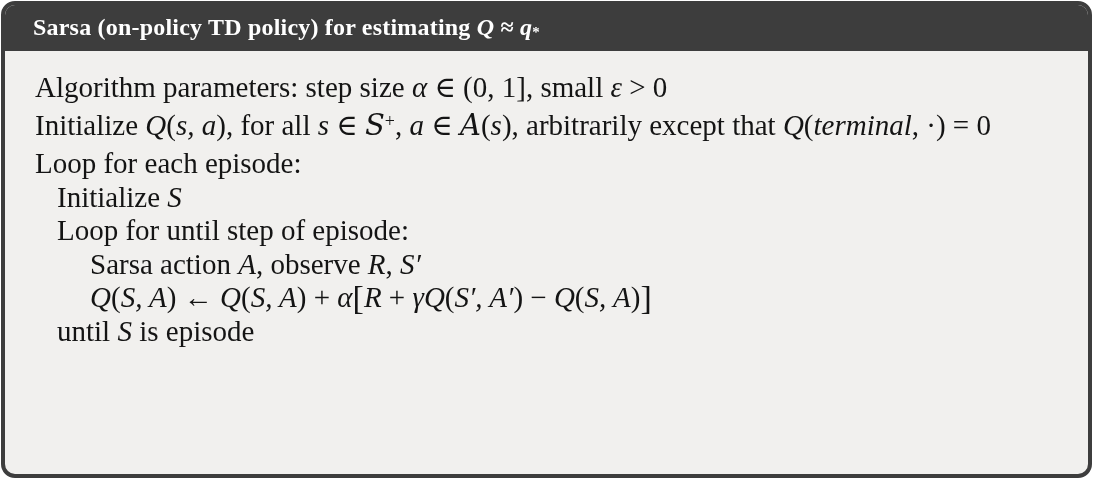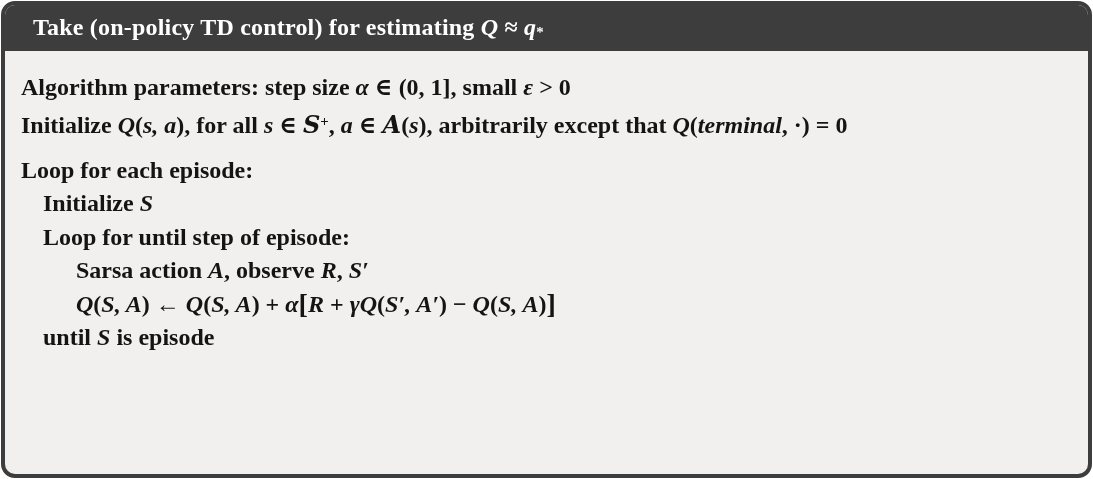--- a/index.html
+++ b/index.html
@@ -33,43 +33,42 @@
     padding-left: 28px;
   }
   .title {
     color: var(--header-text);
     font-weight: bold;
     font-size: 24px;
     white-space: pre;
     letter-spacing: 0.2px;
   }
   .bdy {
-    padding: 20px 20px 0 16px;
-    font-size: 24px;
+    padding: 20px 20px 0 30px;
+    font-size: 29px;
     line-height: 33.5px;
     color: var(--body-text);
-    font-weight: bold;
   }
   .line { white-space: pre; }
   .ind1 { padding-left: 22px; }
   .ind2 { padding-left: 55px; }
-  .gap  { margin-top: 12px; }
+  .gap  { margin-top: 5px; }
   .rm  { font-style: normal; }
   .it  { font-style: italic; }
   .cal { font-style: italic; font-family: "DejaVu Serif", serif; }
   .big { font-size: 1.17em; line-height: 0; vertical-align: -0.05em; }
   .sup { font-size: 0.62em; vertical-align: 0.45em; }
   .sub { font-size: 0.62em; vertical-align: -0.15em; }
 </style>
 </head>
 <body>
 
 <div class="box">
   <div class="hdr">
-    <div class="title" id="title"><span class="rm">Take (on-policy TD control) for estimating </span><span class="it">Q</span><span class="rm"> ≈ </span><span class="it">q</span><span class="rm sub">*</span></div>
+    <div class="title" id="title"><span class="rm">Sarsa (on-policy TD policy) for estimating </span><span class="it">Q</span><span class="rm"> ≈ </span><span class="it">q</span><span class="rm sub">*</span></div>
   </div>
   <div class="bdy" id="algo-body">
       <div class="line"><span class="rm">Algorithm parameters: step size </span><span class="it">α</span><span class="rm"> ∈ (0, 1], small </span><span class="it">ε</span><span class="rm"> &gt; 0</span></div>
       <div class="line"><span class="rm">Initialize </span><span class="it">Q</span><span class="rm">(</span><span class="it">s, a</span><span class="rm">), for all </span><span class="it">s</span><span class="rm"> ∈ </span><span class="cal">S</span><span class="rm sup">+</span><span class="rm">, </span><span class="it">a</span><span class="rm"> ∈ </span><span class="cal">A</span><span class="rm">(</span><span class="it">s</span><span class="rm">), arbitrarily except that </span><span class="it">Q</span><span class="rm">(</span><span class="it">terminal</span><span class="rm">, ·) = 0</span></div>
       <div class="line gap"><span class="rm">Loop for each episode:</span></div>
       <div class="line ind1"><span class="rm">Initialize </span><span class="it">S</span></div>
       <div class="line ind1"><span class="rm">Loop for until step of episode:</span></div>
       <div class="line ind2"><span class="rm">Sarsa action </span><span class="it">A</span><span class="rm">, observe </span><span class="it">R</span><span class="rm">, </span><span class="it">S′</span></div>
       <div class="line ind2"><span class="it">Q</span><span class="rm">(</span><span class="it">S, A</span><span class="rm">) ← </span><span class="it">Q</span><span class="rm">(</span><span class="it">S, A</span><span class="rm">) + </span><span class="it">α</span><span class="big">[</span><span class="it">R</span><span class="rm"> + </span><span class="it">γQ</span><span class="rm">(</span><span class="it">S′, A′</span><span class="rm">) − </span><span class="it">Q</span><span class="rm">(</span><span class="it">S, A</span><span class="rm">)</span><span class="big">]</span></div>
       <div class="line ind1"><span class="rm">until </span><span class="it">S</span><span class="rm"> is episode</span></div>

